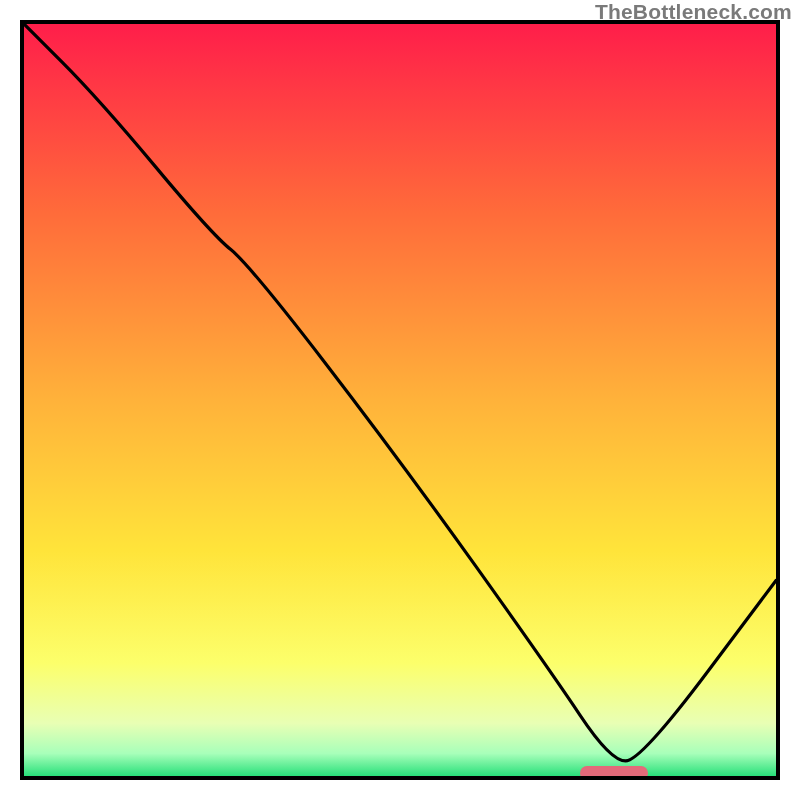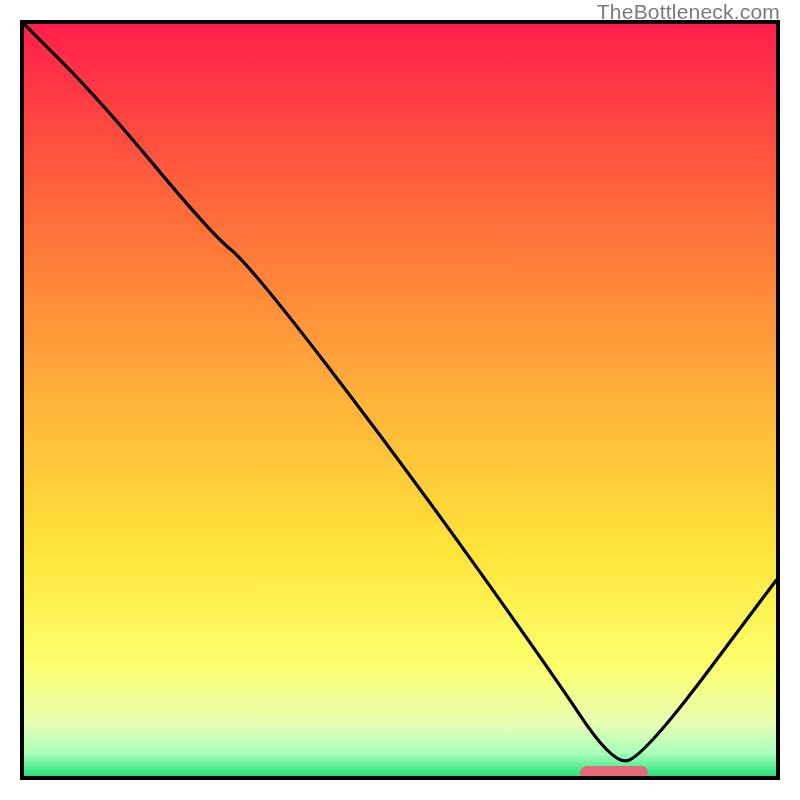--- a/index.html
+++ b/index.html
@@ -32,24 +32,24 @@
     position: absolute;
     height: 14px;
     width: 64px;
     border-radius: 8px;
     background: #e46a7a;
     bottom: 0;
   }
   .watermark {
     position: absolute;
     top: 0px;
-    right: 20px;
+    right: 8px;
     color: #7a7a7a;
     font-size: 21px;
-    font-weight: 400;
+    font-weight: 700;
     letter-spacing: 0.2px;
   }
 </style>
 </head>
 <body>
 
 <div class="watermark">TheBottleneck.com</div>
 
 <div class="frame">
   <svg class="gradient" viewBox="0 0 752 752" preserveAspectRatio="none">

